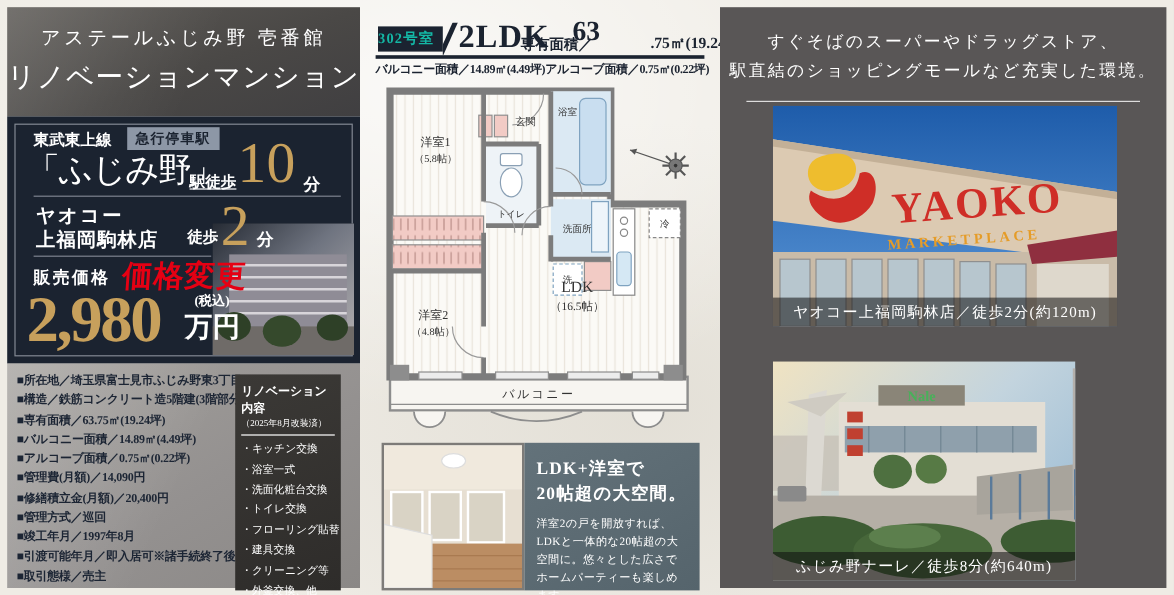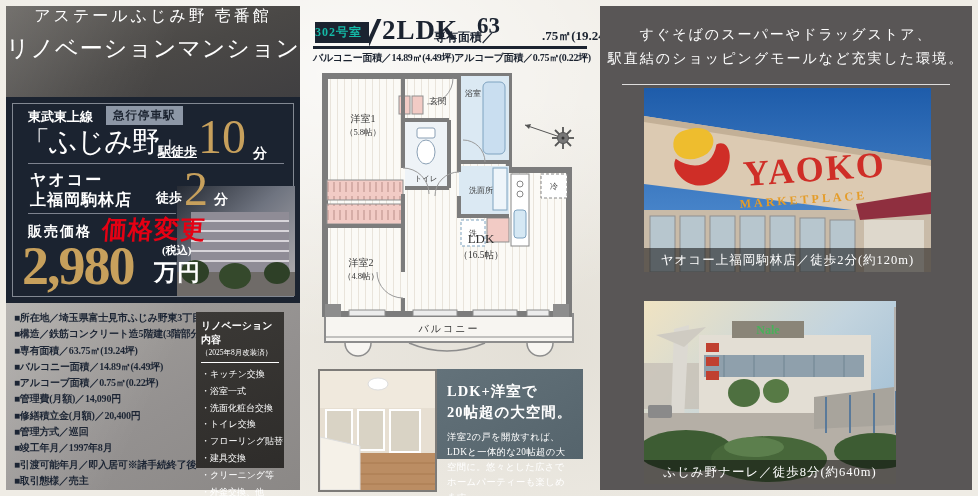--- a/index.html
+++ b/index.html
@@ -7,47 +7,47 @@
   #flyer { position:relative; width:978px; height:496px; overflow:hidden;
     background:
       radial-gradient(ellipse at 35% 15%, rgba(255,255,255,.7), transparent 45%),
       radial-gradient(ellipse at 55% 70%, rgba(205,200,188,.35), transparent 50%),
       #efece5; }
   .abs { position:absolute; }
   
   .lp-top { left:6px; top:6px; width:294px; height:91px;
     background: linear-gradient(115deg, rgba(255,255,255,.14) 0%, rgba(255,255,255,.04) 38%, transparent 55%),
                 linear-gradient(160deg,#5d5a56 0%,#4a4846 55%,#403f41 100%); color:#fff; text-align:center; }
-  .lp-title1 { font-size:16px; letter-spacing:3px; }
+  .lp-title1 { margin-top:16px; font-size:16px; letter-spacing:3px; }
   .lp-title2 { margin-top:6px; font-size:23px; letter-spacing:1px; }
   .navy { left:6px; top:97px; width:294px; height:206px; background:#1b2330; }
   .navy-border { left:6px; top:6px; width:282px; height:194px; border:1px solid rgba(215,220,228,.55); }
   .gold { color:#c7a05c; }
   .w { color:#fff; }
   .divline { height:1px; background:rgba(205,210,220,.55); }
   .lp-bottom { left:6px; top:303px; width:294px; height:187px;
     background: linear-gradient(115deg, rgba(255,255,255,.22), transparent 50%),
                 linear-gradient(150deg,#a3a09c 0%,#949190 55%,#8b8886 100%); }
   .spec-row { font-size:10px; font-weight:bold; color:#1c2534; line-height:16.3px; white-space:nowrap; letter-spacing:-0.2px; }
-  .renov { left:196px; top:312px; width:88px; height:156px; background:linear-gradient(160deg,#3b3936,#2e2c2a); color:#fff; padding:7px 5px; }
+  .renov { left:196px; top:312px; width:88px; height:180px; background:linear-gradient(160deg,#3b3936,#2e2c2a); color:#fff; padding:7px 5px; }
   .renov-title { font-size:10px; font-weight:bold; letter-spacing:0; }
   .renov-sub { font-size:7.5px; margin-top:1px; }
   .renov hr { border:none; border-top:1px solid #fff; margin:4px 0 3px; }
   .renov-item { font-size:9px; line-height:16.8px; white-space:nowrap; }
   
   .badge302 { left:315px; top:22px; width:54px; height:21px; background:#1b2330; color:#14b8a6;
     font-size:12px; font-weight:bold; text-align:left; line-height:21px; letter-spacing:1px; }
   .slash { left:369px; top:19px; width:14px; height:27px; overflow:hidden; }
   .slash div { position:absolute; left:2px; top:-3px; width:4px; height:34px; background:#1b2330; transform:rotate(24deg); }
   .navytx { color:#1b2330; }
   .underline { left:313px; top:46px; width:274px; height:3px; background:#1b2330; }
   .subline { left:313px; top:51px; width:280px; font-size:10px; font-weight:bold; color:#1b2330; white-space:nowrap; letter-spacing:-0.3px; }
   
   .interior { left:318px; top:369px; width:119px; height:123px; border:2px solid #7d7b78; }
-  .feature { left:437px; top:369px; width:146px; height:90px; background:linear-gradient(150deg,#63727a,#55646c); color:#fff; padding:12px 10px; }
+  .feature { left:437px; top:369px; width:146px; height:123px; background:linear-gradient(150deg,#63727a,#55646c); color:#fff; padding:12px 10px; }
   .feature-t { font-size:14.5px; font-weight:bold; letter-spacing:1px; line-height:21px; white-space:nowrap; }
   .feature-b { margin-top:7px; font-size:9.3px; line-height:15px; letter-spacing:.4px; }
   
   .rp { left:600px; top:6px; width:372px; height:484px; background:#595656; }
   .rp-h { width:100%; text-align:center; color:#fff; font-size:14px; letter-spacing:2px; white-space:nowrap; }
   .photo-cap { position:absolute; left:0; bottom:0; width:100%; height:24px; background:rgba(15,15,15,.55);
     color:#fff; font-size:12.5px; text-align:center; line-height:24px; letter-spacing:1px; }
   .photo-frame { position:absolute; overflow:hidden; }
   svg text { font-family:"Liberation Serif","DejaVu Serif",serif; }
 </style>

